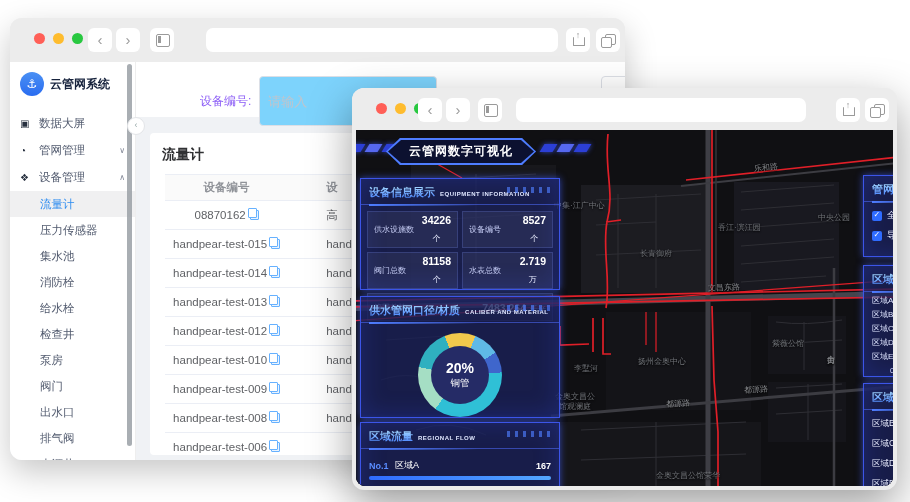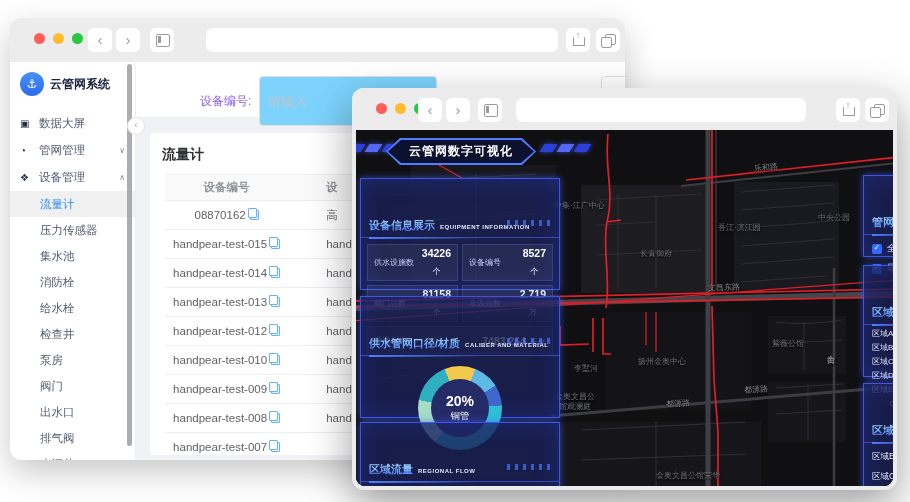--- a/index.html
+++ b/index.html
@@ -69,21 +69,21 @@
   .hexwrap{position:absolute;left:30px;top:8px;width:150px;height:27px;z-index:5;}
   .hex{position:absolute;inset:0;background:#4e7dff;clip-path:polygon(14px 0,calc(100% - 14px) 0,100% 50%,calc(100% - 14px) 100%,14px 100%,0 50%);box-shadow:0 0 10px #2f54ff;}
   .hex .inner{position:absolute;inset:2px;background:#0c1130;clip-path:polygon(13px 0,calc(100% - 13px) 0,100% 50%,calc(100% - 13px) 100%,13px 100%,0 50%);
     display:flex;align-items:center;justify-content:center;color:#fff;font-size:12px;font-weight:bold;letter-spacing:1px;}
   .dashes{position:absolute;top:14px;display:flex;gap:4px;z-index:4;}
   .dashes i{width:13px;height:8px;background:#2c3fd6;transform:skewX(-32deg);display:block;box-shadow:0 0 5px rgba(60,85,232,.8);}
   .dashes i.b{background:#5668f0;}
 
   .panel{position:absolute;background:rgba(26,32,88,.80);border:1px solid #3c55e8;
     box-shadow:0 0 7px rgba(64,96,255,.65), inset 0 0 24px rgba(47,70,210,.30);z-index:4;}
-  .ptitle{display:flex;align-items:baseline;gap:5px;padding:6px 8px 4px 8px;border-bottom:1px solid rgba(80,110,255,.55);position:relative;margin-top:33px;}
+  .ptitle{display:flex;align-items:baseline;gap:5px;padding:6px 8px 4px 8px;border-bottom:1px solid rgba(80,110,255,.55);position:relative;}
   .ptitle .cn{font-size:11px;font-weight:bold;color:#6db3ff;
     background:linear-gradient(180deg,#aee2ff,#3f7bff);-webkit-background-clip:text;background-clip:text;-webkit-text-fill-color:transparent;}
   .ptitle .en{font-size:6px;color:#dfe6ff;letter-spacing:.5px;font-weight:bold;}
   .ptitle::after{content:"";position:absolute;left:8px;bottom:-2px;width:55%;height:2px;background:linear-gradient(90deg,#4e7dff,rgba(78,125,255,0));}
   .deco{position:absolute;right:6px;top:8px;width:46px;height:6px;
     background:repeating-linear-gradient(90deg,#4e7dff 0 3px,transparent 3px 8px);opacity:.65;}
 
   .sgrid{display:grid;grid-template-columns:1fr 1fr;gap:4px;padding:6px;}
   .scell{background:rgba(255,255,255,.06);border:1px solid rgba(120,140,255,.22);display:flex;align-items:center;padding:3px 6px;min-height:28px;}
   .scell .lb{font-size:8px;color:#c6cdf5;flex:1;}
@@ -215,21 +215,21 @@
               </div>
             <div class="trow">
                 <div class="c1"><span>handpear-test-009</span><span class="copyic"></span></div>
                 <div class="c2">handpe</div>
               </div>
             <div class="trow">
                 <div class="c1"><span>handpear-test-008</span><span class="copyic"></span></div>
                 <div class="c2">handpe</div>
               </div>
             <div class="trow">
-                <div class="c1"><span>handpear-test-007</span><span class="copyic"></span></div>
+                <div class="c1"><span>handpear-test-006</span><span class="copyic"></span></div>
                 <div class="c2"></div>
               </div>
           </div>
         </div>
       </div>
     </div>
   </section>
 
   <section class="win front">
     <div class="chrome">

